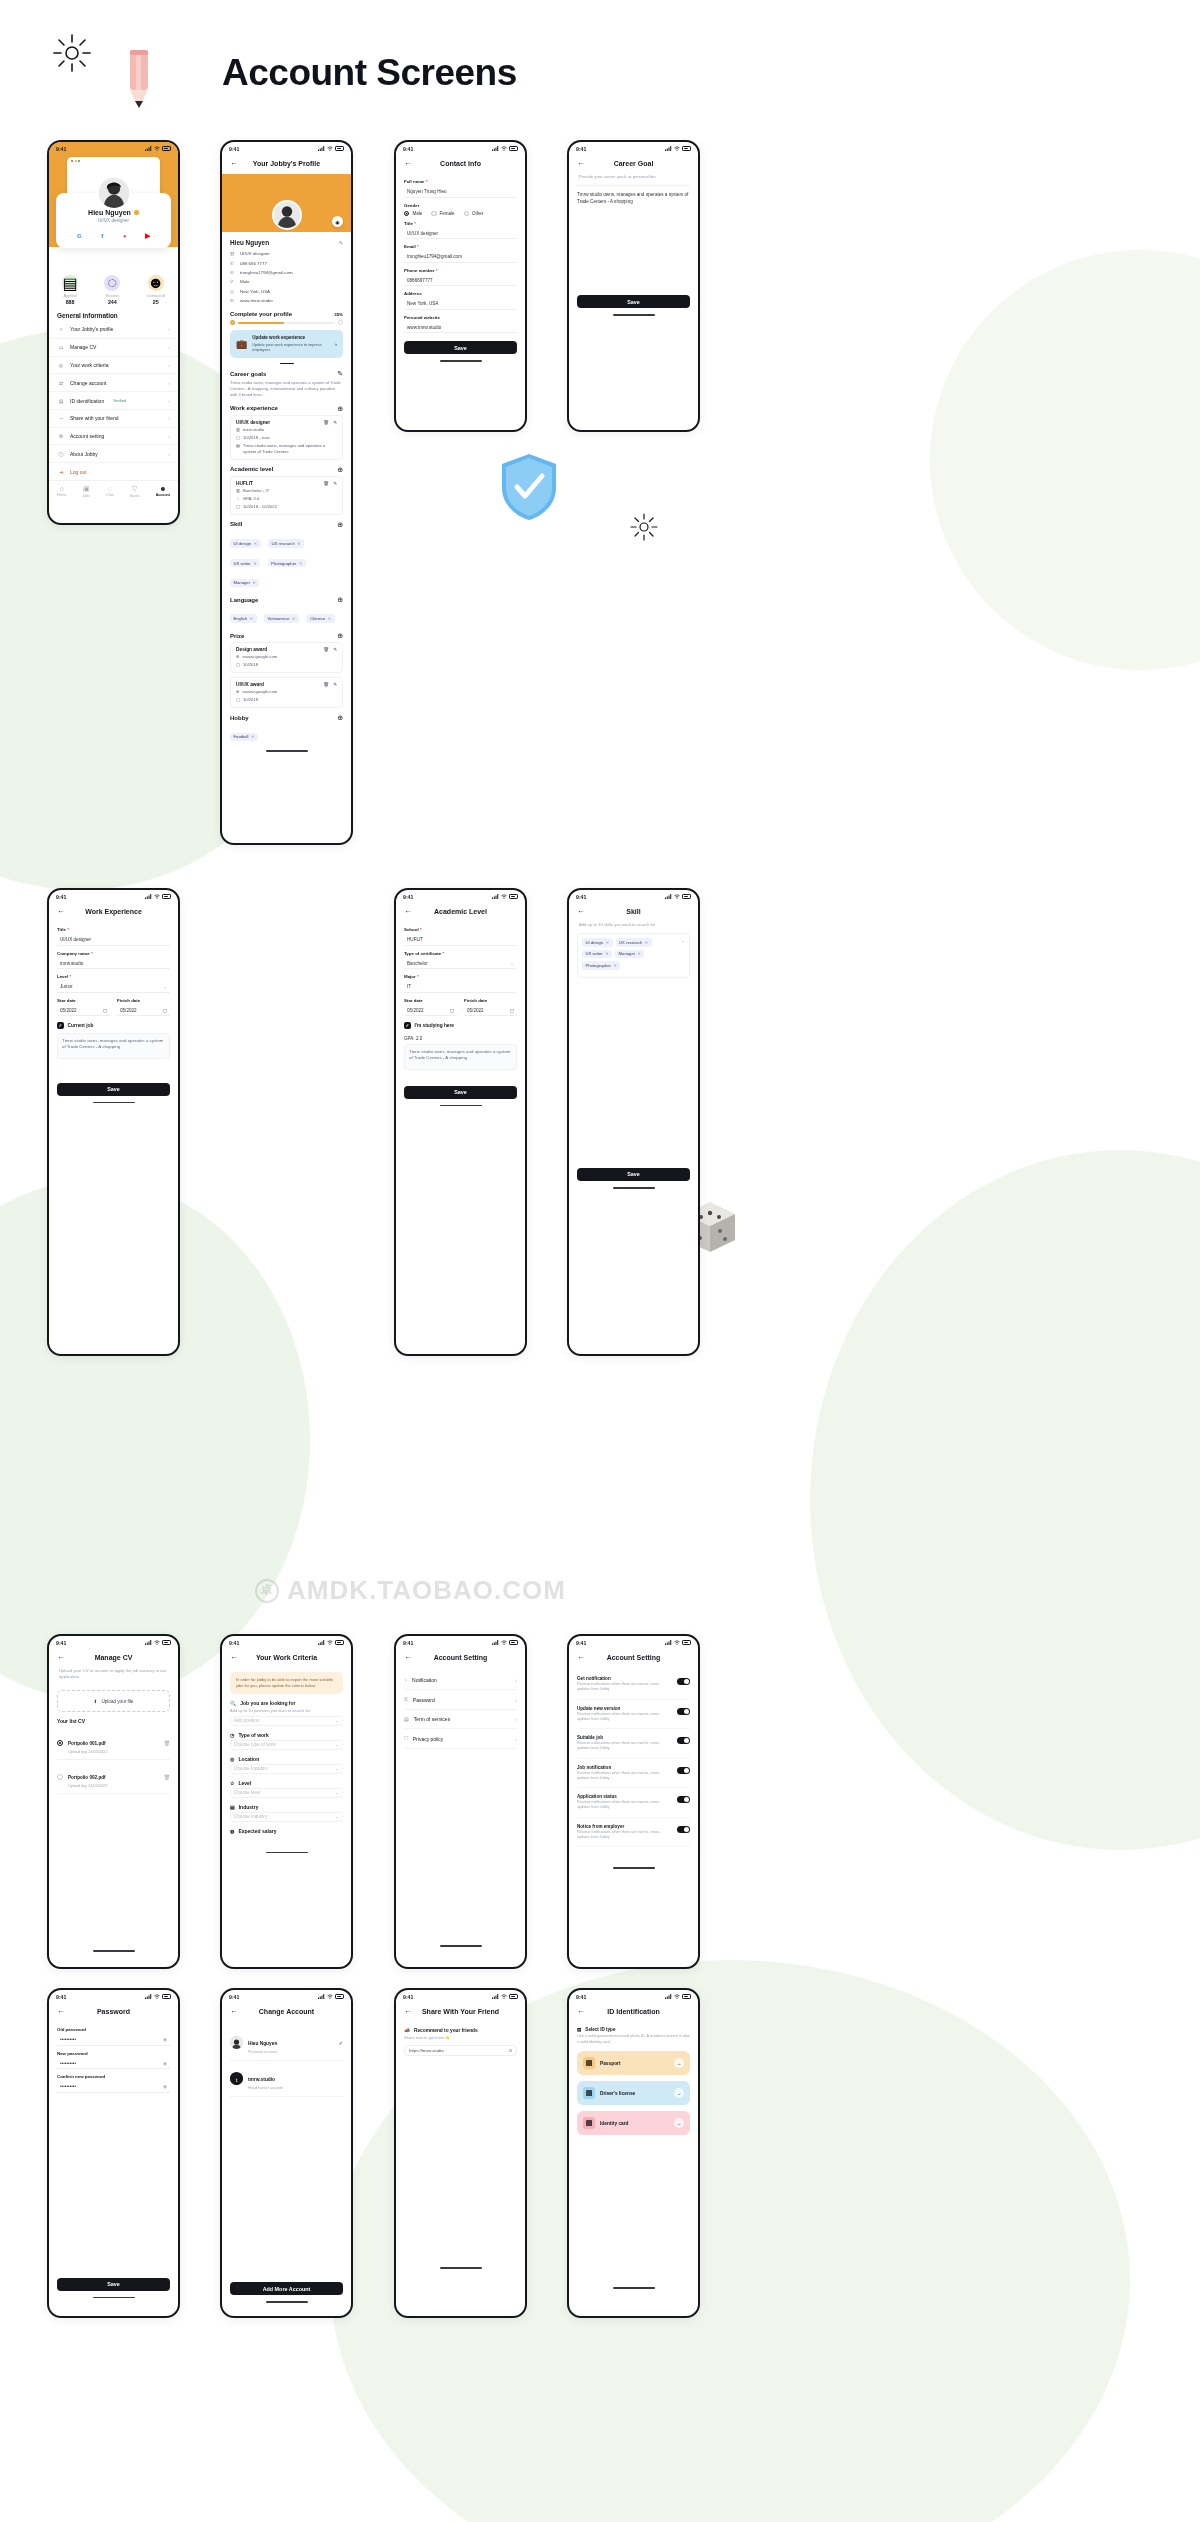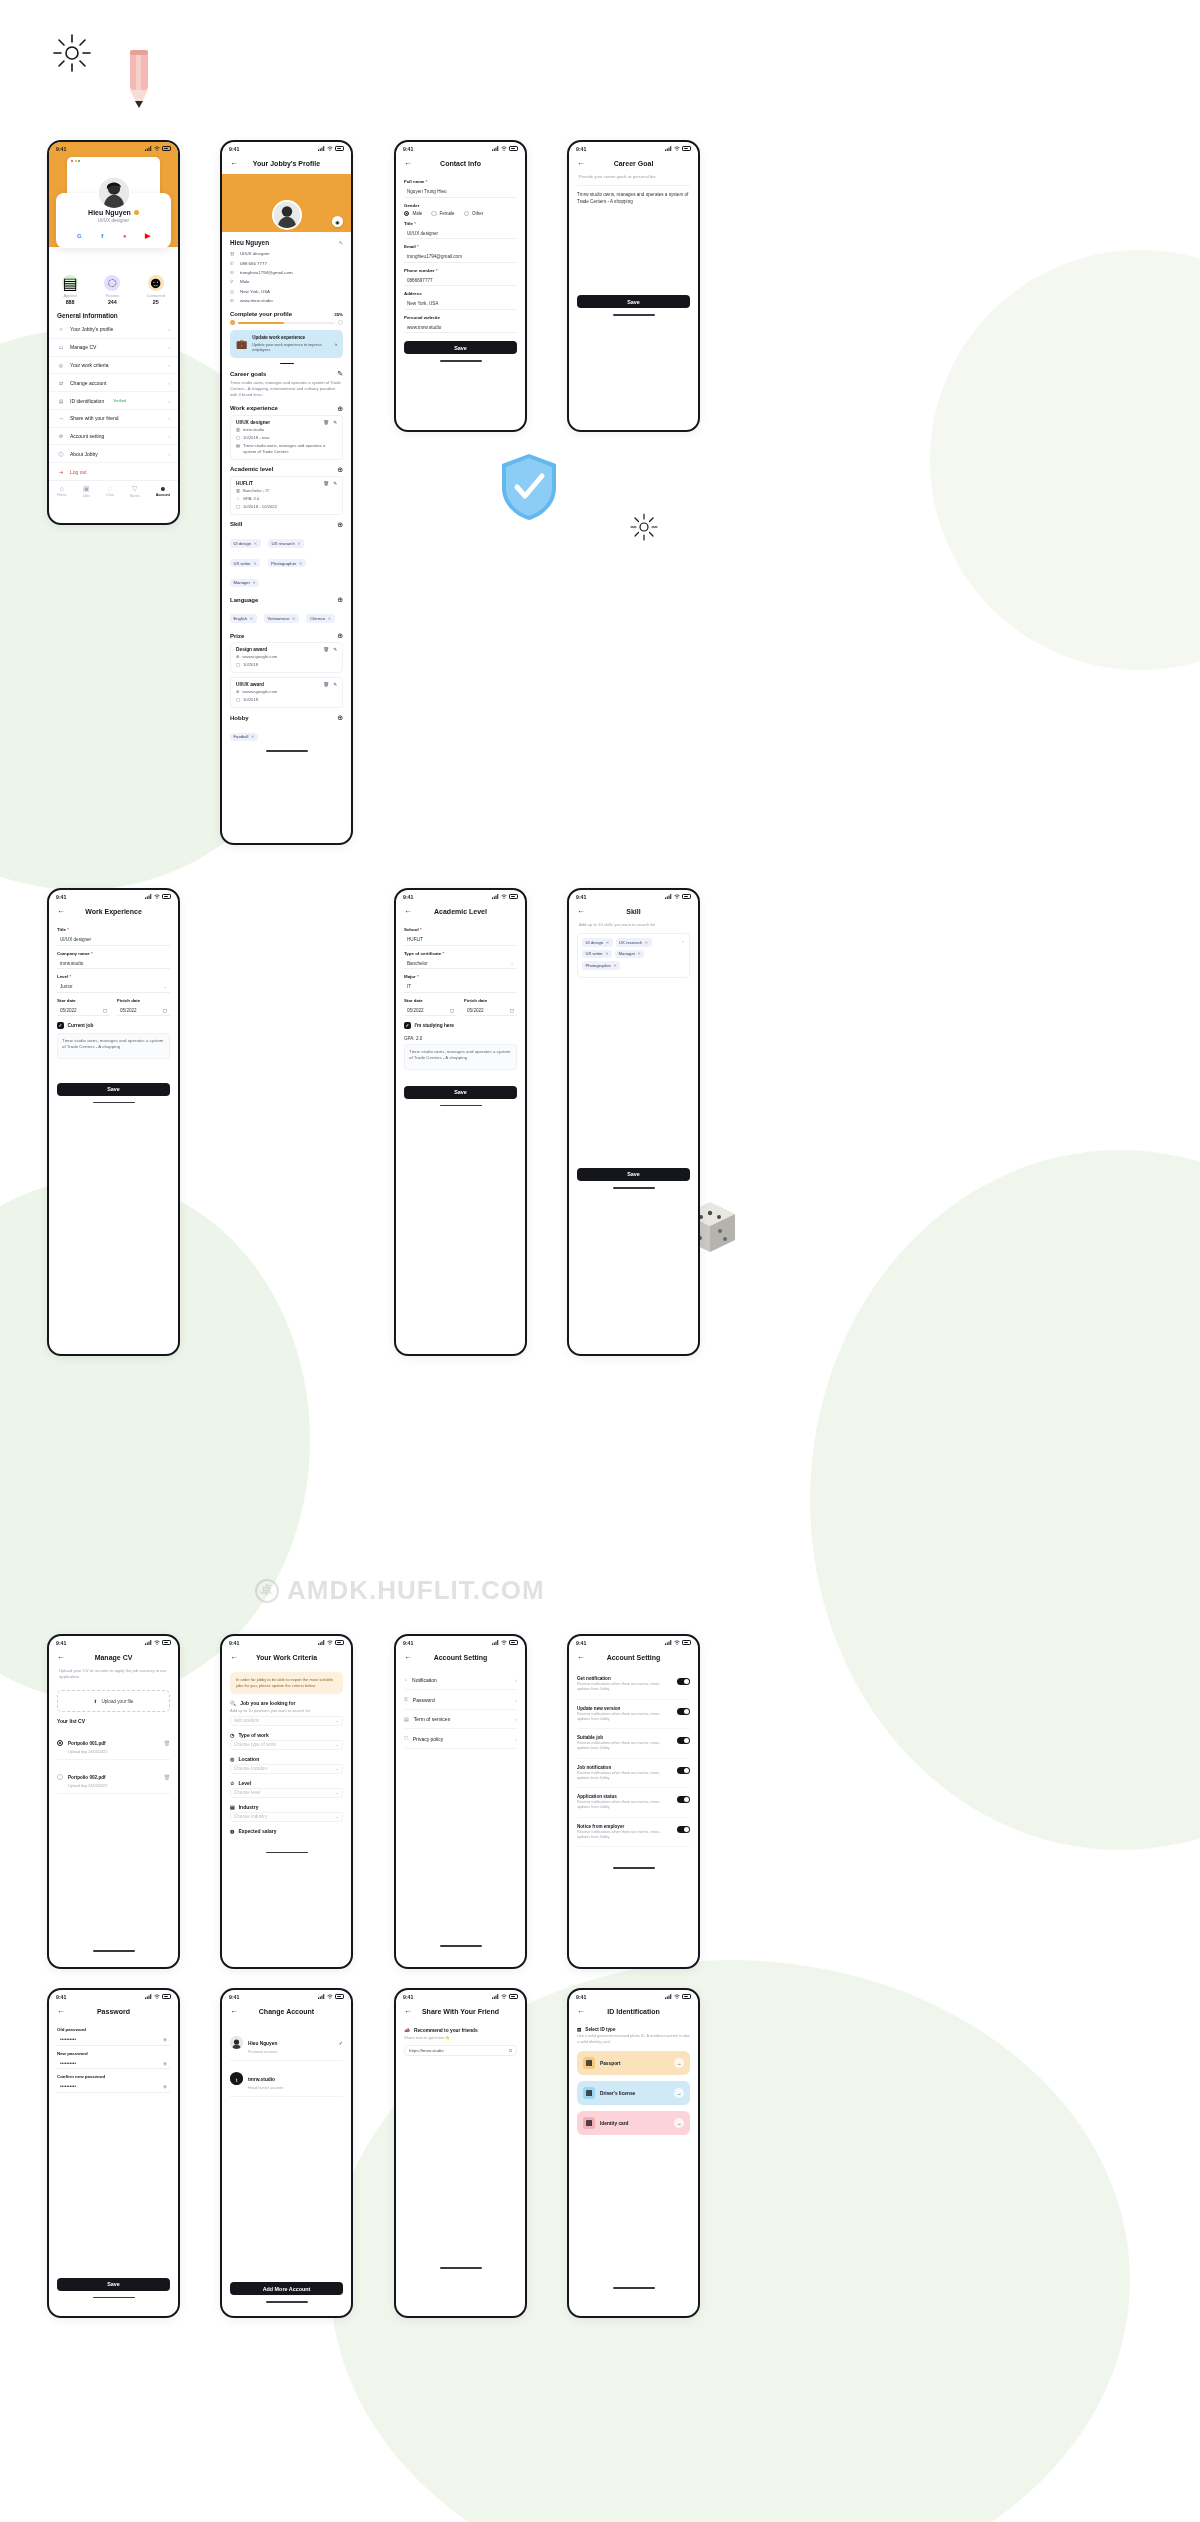--- a/index.html
+++ b/index.html
@@ -226,20 +226,21 @@
           <line x1="12" y1="28" x2="7" y2="33"></line>
       </g>
     </svg>
     <svg class="pencil" viewBox="0 0 58 62">
       <rect x="20" y="2" width="18" height="40" rx="3" fill="#f4b9b5"></rect>
       <rect x="26" y="2" width="5" height="40" fill="#f7cfcb"></rect>
       <polygon points="20,42 38,42 29,60" fill="#f8ddd4"></polygon>
       <polygon points="25,53 33,53 29,60" fill="#2a2a2a"></polygon>
       <rect x="20" y="2" width="18" height="5" rx="2" fill="#e8a09b"></rect>
     </svg>
+    <div class="title-main">Account Screens</div>
   </div>
 
   <svg class="shield" viewBox="0 0 62 70">
     <path d="M31 2 L58 12 V36 C58 52 45 64 31 68 C17 64 4 52 4 36 V12 Z" fill="#63b8f0"></path>
     <path d="M31 6 L54 15 V36 C54 50 43 60 31 64 C19 60 8 50 8 36 V15 Z" fill="#8ccdf5"></path>
     <path d="M19 35 L27 44 L44 24" fill="none" stroke="#ffffff" stroke-width="5" stroke-linecap="round" stroke-linejoin="round"></path>
   </svg>
 
   <svg class="sun-deco2" viewBox="0 0 28 28">
     <circle cx="14" cy="14" r="4" fill="none" stroke="#14161c" stroke-width="1.2"></circle>
@@ -1348,16 +1349,16 @@
           <span class="arr">→</span>
         </div>
       </div>
       <div style="height:140px"></div>
       <div class="home-ind"></div>
     </div>
   </div>
 
   <div class="watermark">
     <span class="wm-logo">卓</span>
-    <span>AMDK.HUFLIT.COM</span>
+    <span>AMDK.TAOBAO.COM</span>
   </div>
 
 </div>
 
 </body></html>

